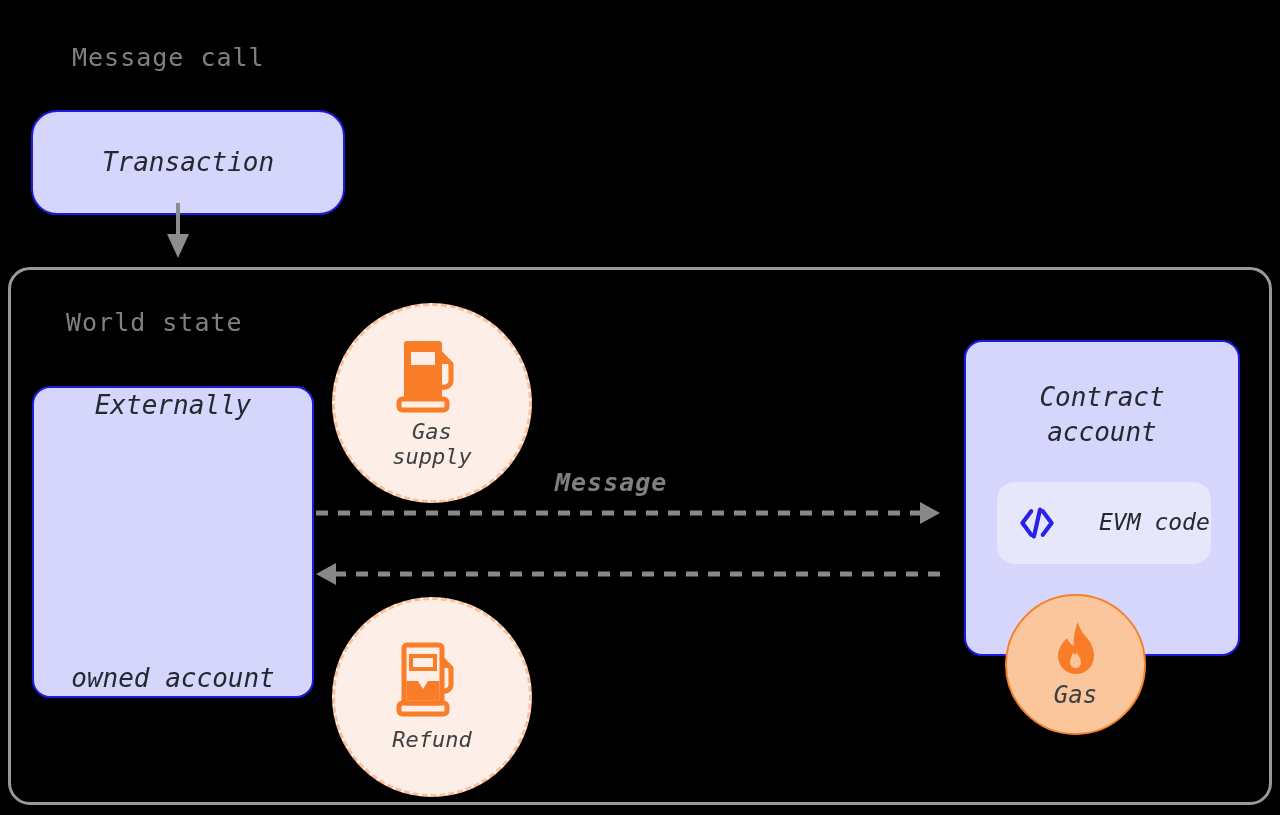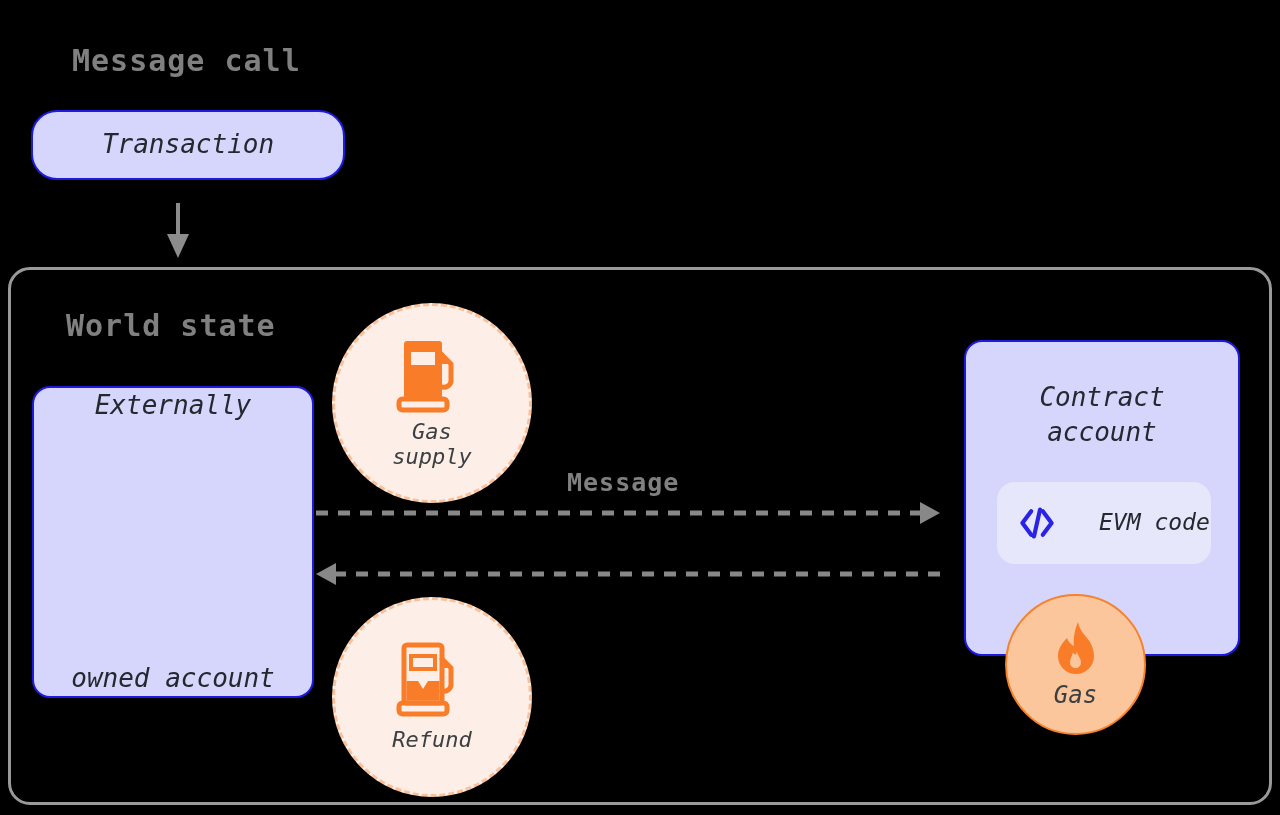--- a/index.html
+++ b/index.html
@@ -15,38 +15,39 @@
     background: #000000;
     overflow: hidden;
     font-family: "DejaVu Sans Mono", "Liberation Mono", monospace;
   }
 
   
   .heading {
     position: absolute;
     color: #808080;
     font-family: "DejaVu Sans Mono", "Liberation Mono", monospace;
-    font-weight: bold;
-    font-size: 30px;
+    font-weight: normal;
+    font-size: 25px;
     letter-spacing: 1px;
     white-space: nowrap;
   }
   #message-call-title { left: 72px; top: 43px; }
   #world-state-title  { left: 66px; top: 308px; }
 
   #message-label {
     position: absolute;
-    left: 567px;
+    left: 555px;
     top: 468px;
     color: #808080;
     font-family: "DejaVu Sans Mono", "Liberation Mono", monospace;
     font-weight: bold;
     font-size: 25px;
     letter-spacing: 1px;
     white-space: nowrap;
+    font-style: italic;
   }
 
   
   #world-state-box {
     position: absolute;
     left: 8px;
     top: 267px;
     width: 1264px;
     height: 538px;
     border: 3px solid #999999;
@@ -67,21 +68,21 @@
     justify-content: center;
     color: #24292f;
     font-family: "DejaVu Sans Mono", "Liberation Mono", monospace;
     font-style: italic;
     font-size: 26px;
     line-height: 1.35;
     text-align: center;
   }
   #transaction-box {
     left: 31px; top: 110px;
-    width: 314px; height: 70px;
+    width: 314px; height: 105px;
     border-radius: 26px;
   }
   #eoa-box {
     left: 32px; top: 386px;
     width: 282px; height: 312px;
     border-radius: 18px;
     justify-content: space-between;
   }
   #contract-box {
     left: 940px; top: 340px;

